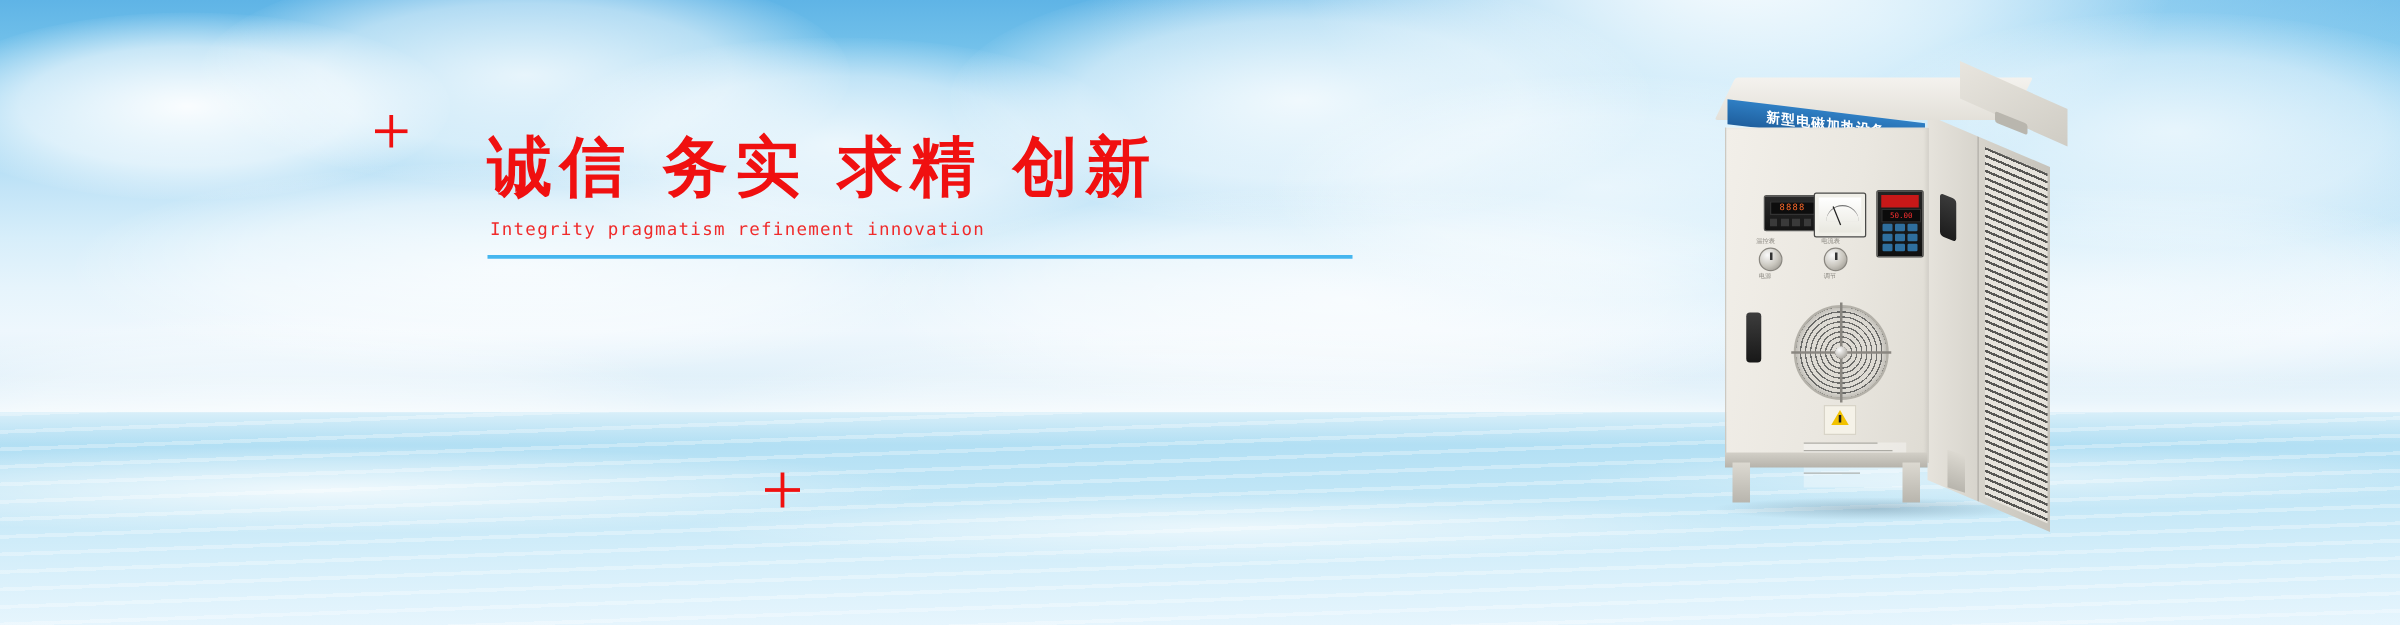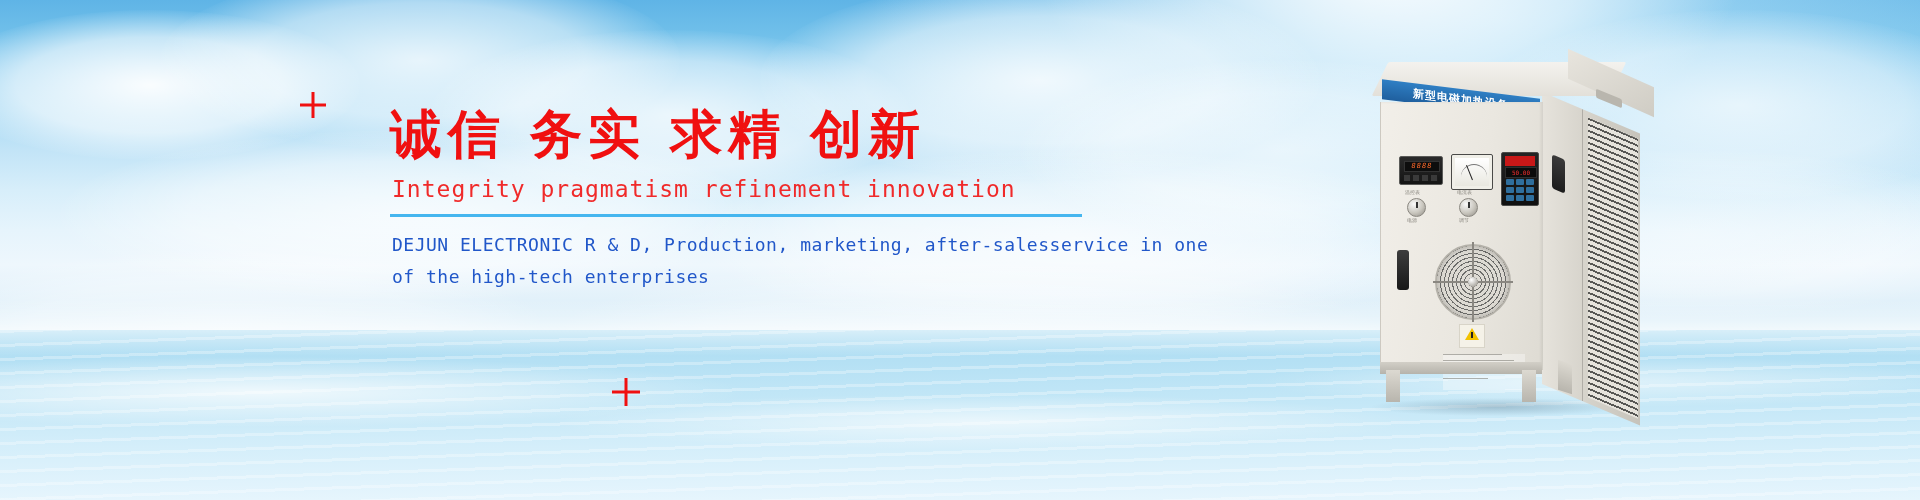--- a/index.html
+++ b/index.html
@@ -114,21 +114,21 @@
     font-weight: 700;
     line-height: 1;
     color: #f01010;
     letter-spacing: 6px;
     white-space: nowrap;
   }
 
   .subhead-en {
     margin: 16px 0 0 2px;
     font-family: "DejaVu Sans Mono", "Liberation Mono", monospace;
-    font-size: 23px;
+    font-size: 14px;
     font-weight: 400;
     color: #f02a2a;
     letter-spacing: 1px;
     white-space: nowrap;
   }
 
   .rule {
     margin-top: 12px;
     width: 692px;
     height: 3px;
@@ -273,24 +273,23 @@
   }
 
   
   .inst {
     position: absolute;
     border: 1px solid #5a5a58;
     background: #1b1b1b;
     border-radius: 2px;
   }
   .inst-temp {
-    left: 18px; top: 54px;
+    left: 30px; top: 54px;
     width: 42px; height: 27px;
     background: linear-gradient(180deg, #2a2a2a 0%, #141414 100%);
-    font-style: italic;
   }
   .inst-temp .seg {
     position: absolute;
     left: 4px; top: 4px;
     width: 34px; height: 9px;
     background: #0d0d0d;
     border: 1px solid #333;
   }
   .inst-temp .seg span {
     display: block;
@@ -539,24 +538,20 @@
   <div class="plus plus-bl"></div>
 
   <div class="content">
     <h1 class="headline">诚信 务实 求精 创新</h1>
 
     <div class="subhead-en">Integrity  pragmatism  refinement  innovation</div>
 
     <div class="rule"></div>
 
 
-    <div class="tagline-en">
-      <div>DEJUN ELECTRONIC R &amp; D, Production, marketing, after-salesservice in one</div>
-      <div>of the high-tech enterprises</div>
-    </div>
   </div>
 
   <div class="machine">
     <div class="m-shadow"></div>
 
     <div class="m-side">
       <div class="m-side-seam"></div>
       <div class="m-louvers"></div>
       <div class="m-side-handle"></div>
     </div>

